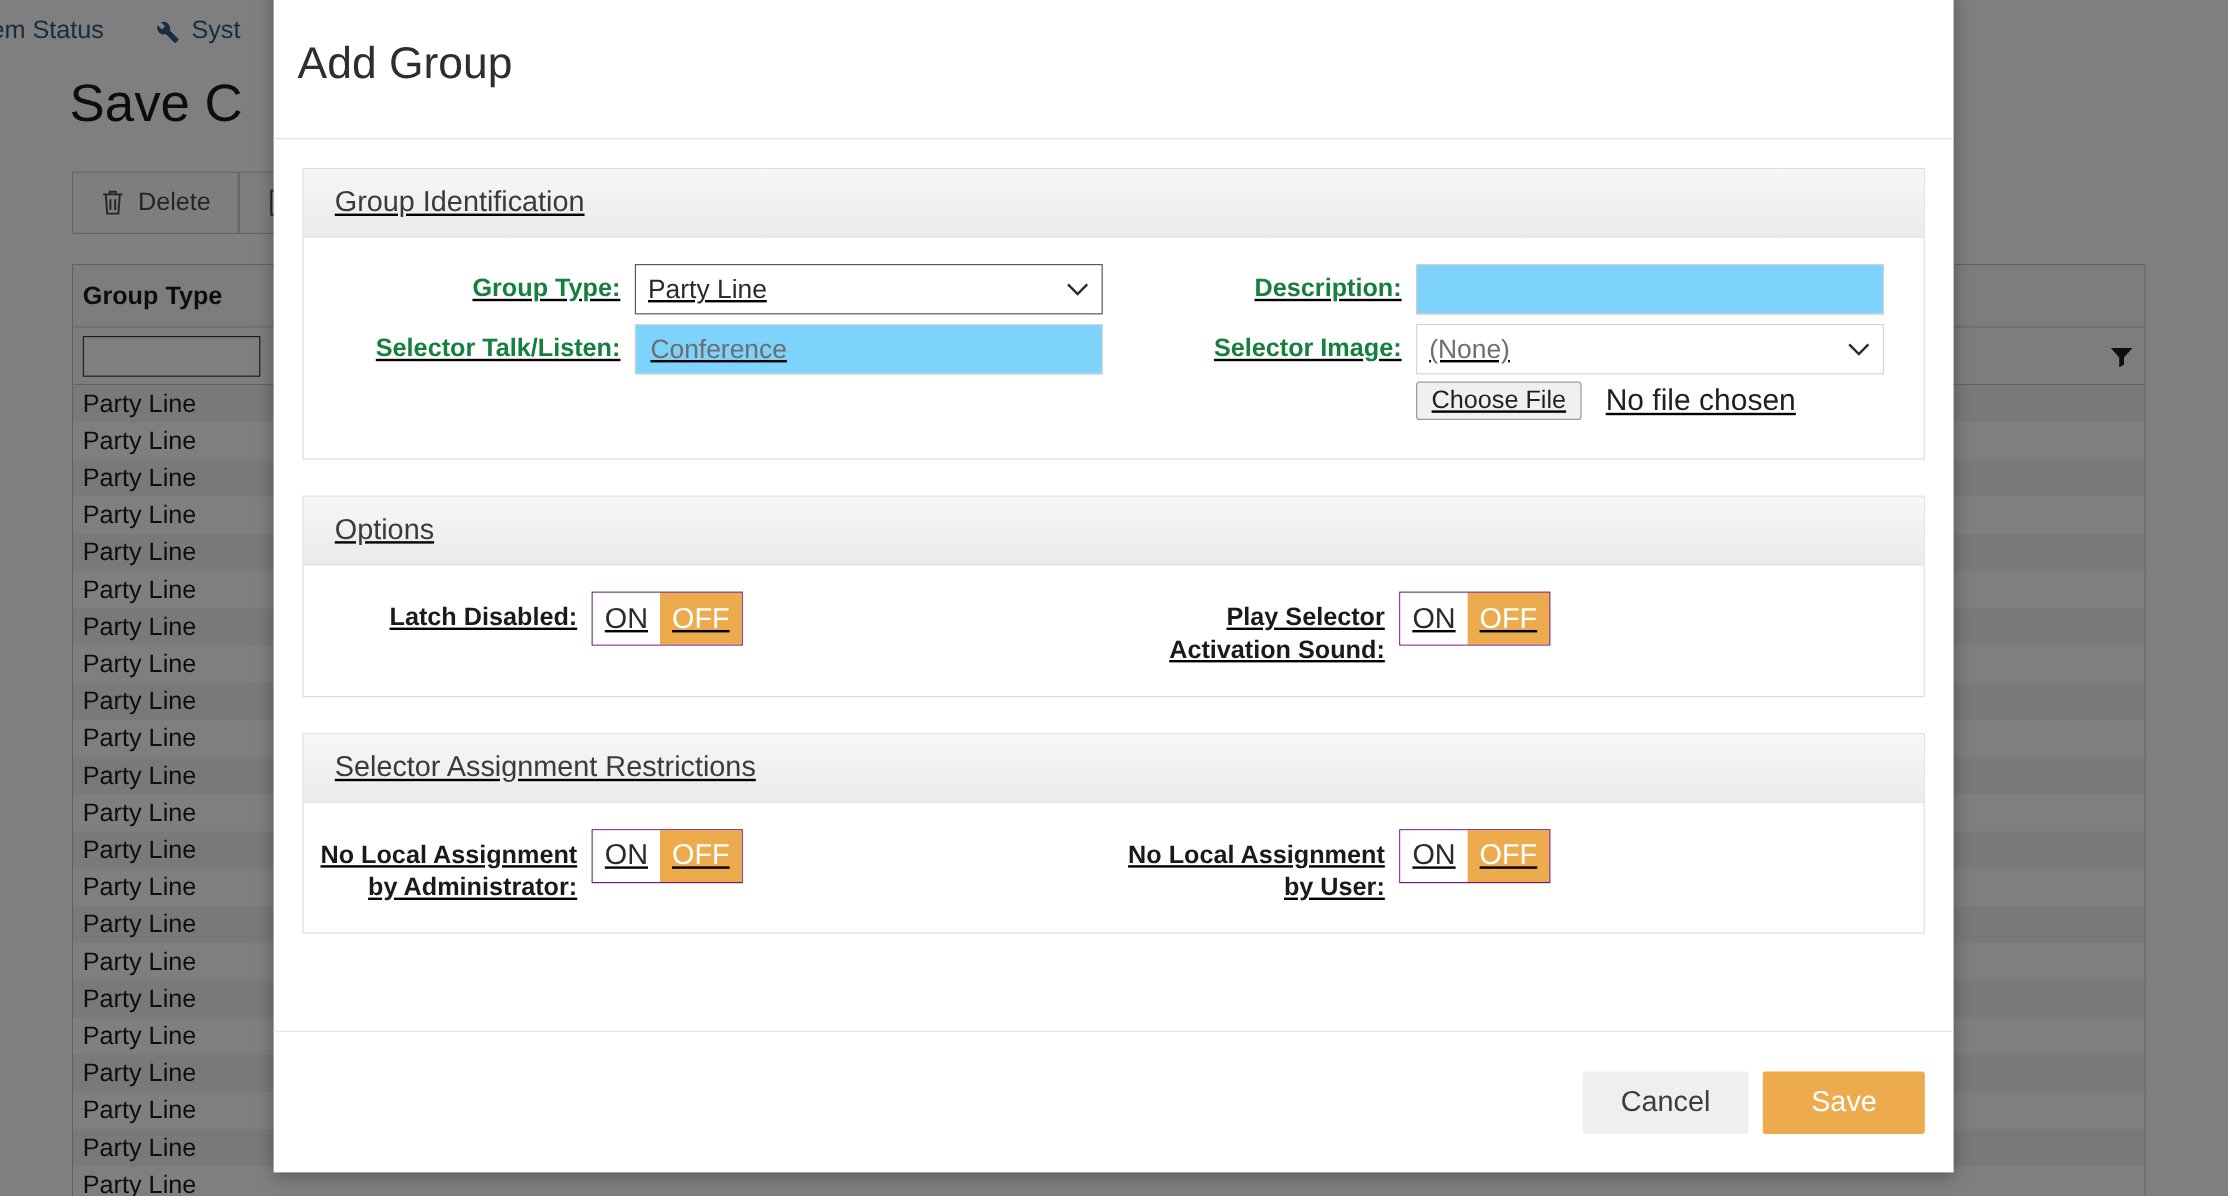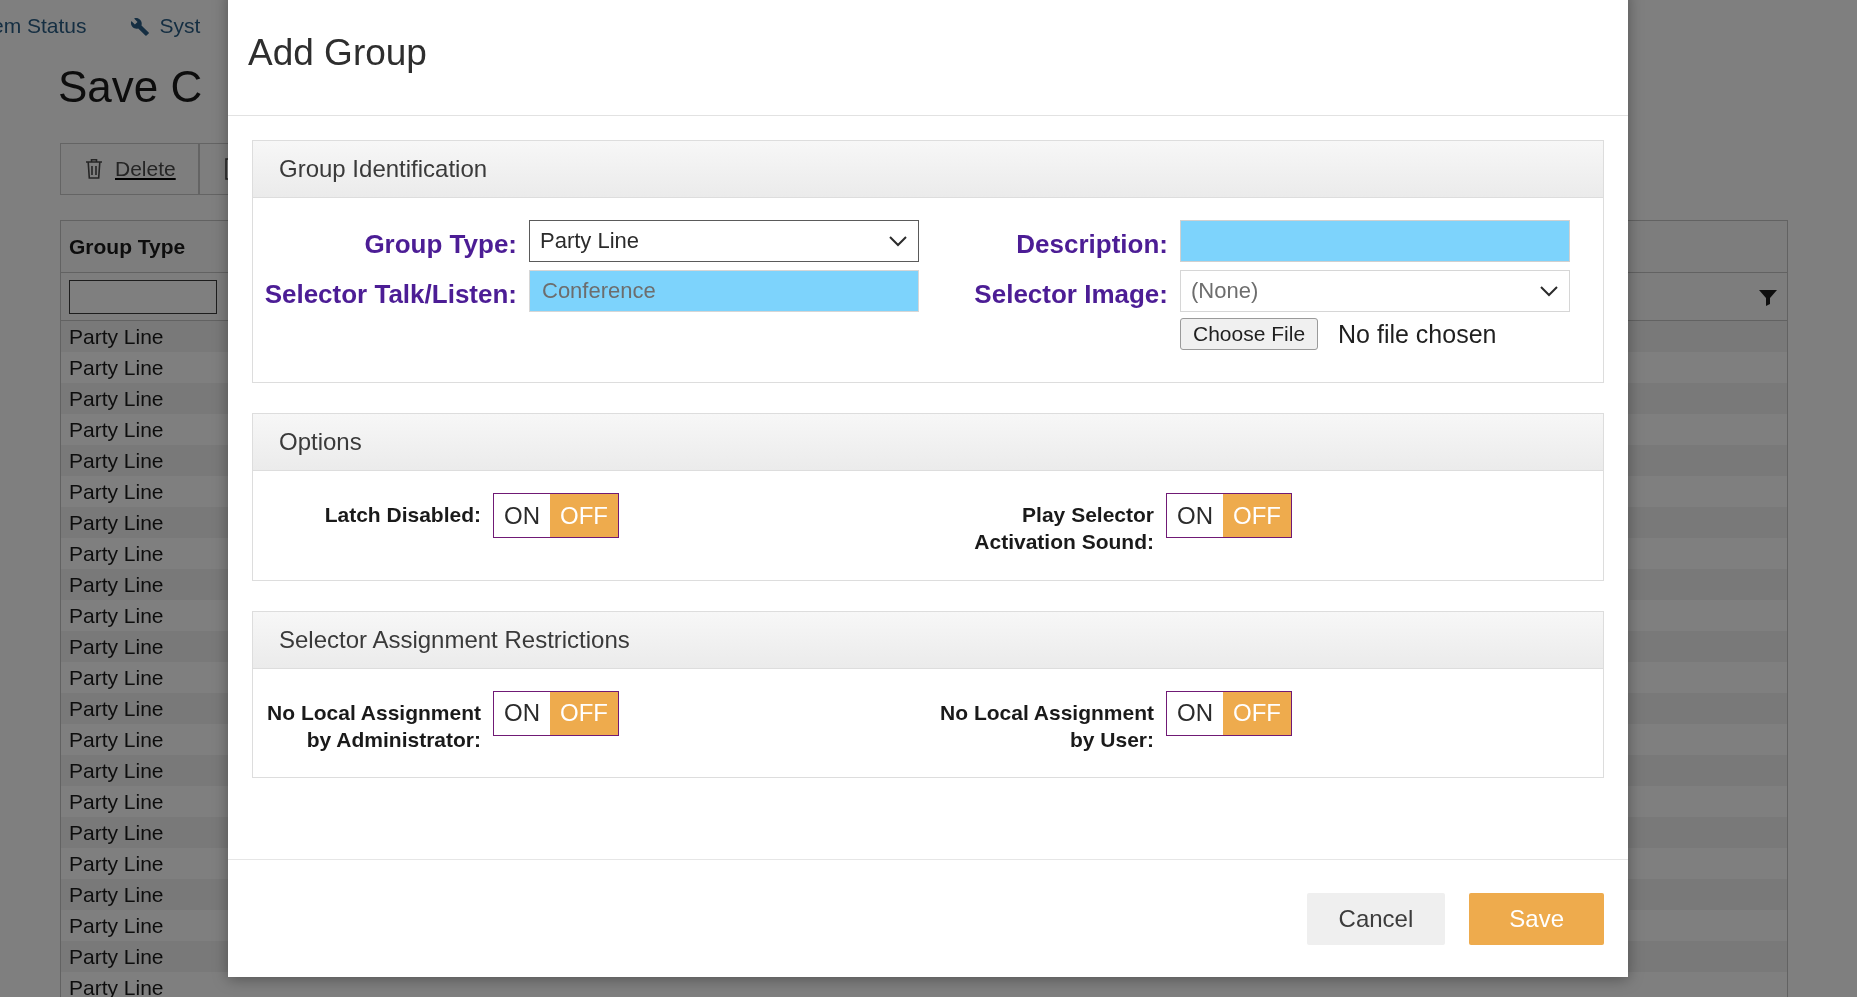--- a/index.html
+++ b/index.html
@@ -46,21 +46,20 @@
     color: #1a1a1a;
     font-weight: 400;
     white-space: nowrap;
   }
 
   .bg-toolbar {
     position: absolute;
     top: 143px;
     left: 60px;
     display: flex;
-    text-decoration: underline;
   }
   .bg-btn {
     border: 1px solid #c9c9c9;
     background: #fdfdfd;
     height: 52px;
     display: flex;
     align-items: center;
     gap: 10px;
     padding: 0 22px;
     font-size: 21px;
@@ -157,20 +156,21 @@
   }
   .modal-title {
     font-size: 37px;
     color: #2e2e2e;
     font-weight: 400;
   }
   .modal-body {
     flex: 1 1 auto;
     padding: 24px 24px 0 24px;
     overflow: hidden;
+    text-decoration: underline;
   }
 
   .panel {
     border: 1px solid #dddddd;
     margin-bottom: 30px;
     background: #fff;
   }
   .panel-head {
     height: 57px;
     background: linear-gradient(#f7f7f7, #ebebeb);
@@ -197,23 +197,23 @@
   .field-row {
     display: flex;
     align-items: flex-start;
     margin-bottom: 8px;
   }
   .field-label {
     width: 276px;
     text-align: right;
     padding-right: 12px;
     padding-top: 8px;
-    font-size: 26px;
+    font-size: 21px;
     font-weight: bold;
-    color: #4c1d95;
+    color: #15803d;
     line-height: 1.25;
   }
   .field-label.wide { width: 252px; }
   .field-control { flex: 0 0 auto; }
 
   .ctl-select {
     width: 390px;
     height: 42px;
     border: 1px solid #5a5a5a;
     background: #ffffff;
@@ -295,21 +295,21 @@
   }
   .toggle-label.l2 { width: 238px; }
 
   .modal-footer {
     flex: 0 0 auto;
     height: 118px;
     border-top: 1px solid #e6e6e6;
     display: flex;
     align-items: center;
     justify-content: flex-end;
-    gap: 24px;
+    gap: 12px;
     padding-right: 24px;
   }
   .btn-cancel {
     background: #efefef;
     color: #3c3c3c;
     font-size: 24px;
     border: none;
     padding: 12px 32px;
     border-radius: 2px;
   }

